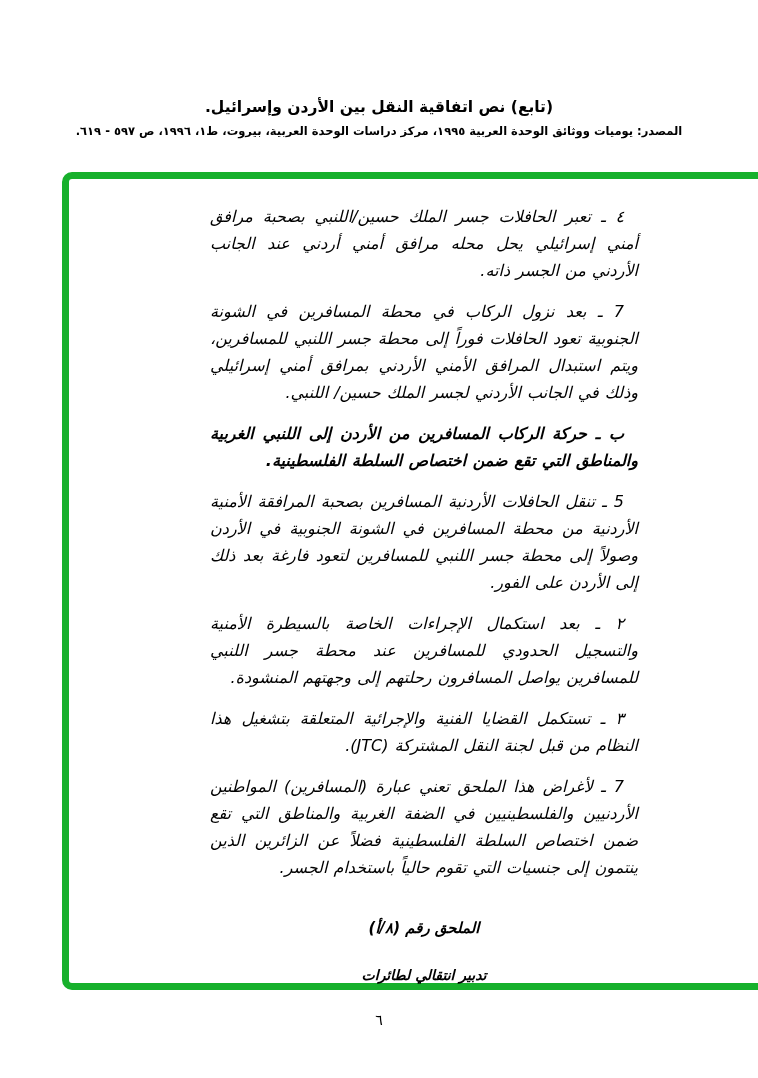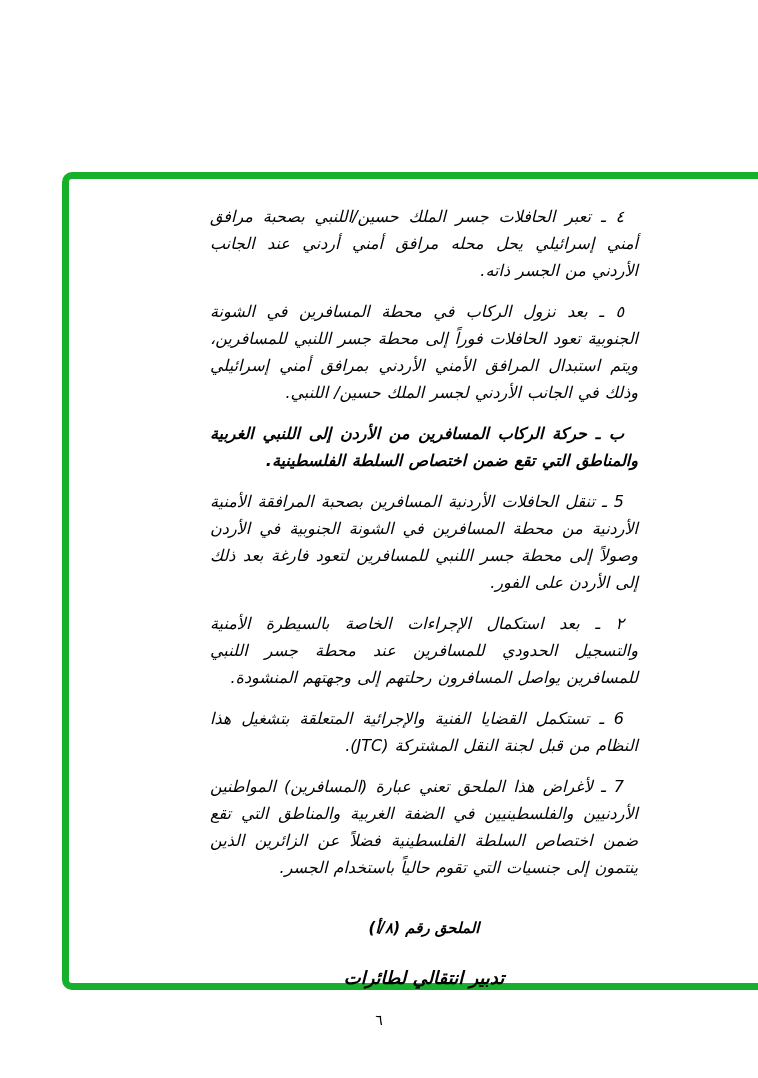--- a/index.html
+++ b/index.html
@@ -61,48 +61,52 @@
   .annex-heading {
     text-align: center;
     font-weight: bold;
     font-size: 15px;
     margin: 38px 0 0 0;
     direction: rtl;
   }
   .annex-subheading {
     text-align: center;
     font-weight: bold;
-    font-size: 18px;
+    font-size: 14px;
     margin: 30px 0 12px 0;
     direction: rtl;
   }
   .page-number {
     position: absolute;
     top: 1012px;
     left: 0;
     width: 100%;
     text-align: center;
     font-size: 14px;
     direction: rtl;
   }
 </style>
 </head>
 <body>
 
 <div class="page">
 
+  <div class="header">
+    <div class="header-title">(تابع) نص اتفاقية النقل بين الأردن وإسرائيل.</div>
+    <div class="header-source">المصدر: يوميات ووثائق الوحدة العربية ١٩٩٥،  مركز دراسات الوحدة العربية، بيروت، ط١، ١٩٩٦، ص ٥٩٧ - ٦١٩.</div>
+  </div>
 
   <div class="doc-frame">
     <div class="doc-body">
       <p class="doc-para">٤ ـ تعبر الحافلات جسر الملك حسين/اللنبي بصحبة مرافق أمني إسرائيلي يحل محله مرافق أمني أردني عند الجانب الأردني من الجسر ذاته.</p>
-      <p class="doc-para">٥ ـ بعد نزول الركاب في محطة المسافرين في الشونة الجنوبية تعود الحافلات فوراً إلى محطة جسر اللنبي للمسافرين، ويتم استبدال المرافق الأمني الأردني بمرافق أمني إسرائيلي وذلك في الجانب الأردني لجسر الملك حسين/ اللنبي.</p>
+      <p class="doc-para">7 ـ بعد نزول الركاب في محطة المسافرين في الشونة الجنوبية تعود الحافلات فوراً إلى محطة جسر اللنبي للمسافرين، ويتم استبدال المرافق الأمني الأردني بمرافق أمني إسرائيلي وذلك في الجانب الأردني لجسر الملك حسين/ اللنبي.</p>
       <p class="doc-para bold">ب ـ حركة الركاب المسافرين من الأردن إلى اللنبي الغربية والمناطق التي تقع ضمن اختصاص السلطة الفلسطينية.</p>
       <p class="doc-para">5 ـ تنقل الحافلات الأردنية المسافرين بصحبة المرافقة الأمنية الأردنية من محطة المسافرين في الشونة الجنوبية في الأردن وصولاً إلى محطة جسر اللنبي للمسافرين لتعود فارغة بعد ذلك إلى الأردن على الفور.</p>
       <p class="doc-para">٢ ـ بعد استكمال الإجراءات الخاصة بالسيطرة الأمنية والتسجيل الحدودي للمسافرين عند محطة جسر اللنبي للمسافرين يواصل المسافرون رحلتهم إلى وجهتهم المنشودة.</p>
-      <p class="doc-para">6 ـ تستكمل القضايا الفنية والإجرائية المتعلقة بتشغيل هذا النظام من قبل لجنة النقل المشتركة (JTC).</p>
+      <p class="doc-para">٣ ـ تستكمل القضايا الفنية والإجرائية المتعلقة بتشغيل هذا النظام من قبل لجنة النقل المشتركة (JTC).</p>
       <p class="doc-para">7 ـ لأغراض هذا الملحق تعني عبارة (المسافرين) المواطنين الأردنيين والفلسطينيين في الضفة الغربية والمناطق التي تقع ضمن اختصاص السلطة الفلسطينية فضلاً عن الزائرين الذين ينتمون إلى جنسيات التي تقوم حالياً باستخدام الجسر.</p>
 
       <div class="annex-heading">الملحق رقم (٨/أ)</div>
       <div class="annex-subheading">تدبير انتقالي لطائرات</div>
     </div>
   </div>
 
   <div class="page-number">٦</div>
 
 </div>

